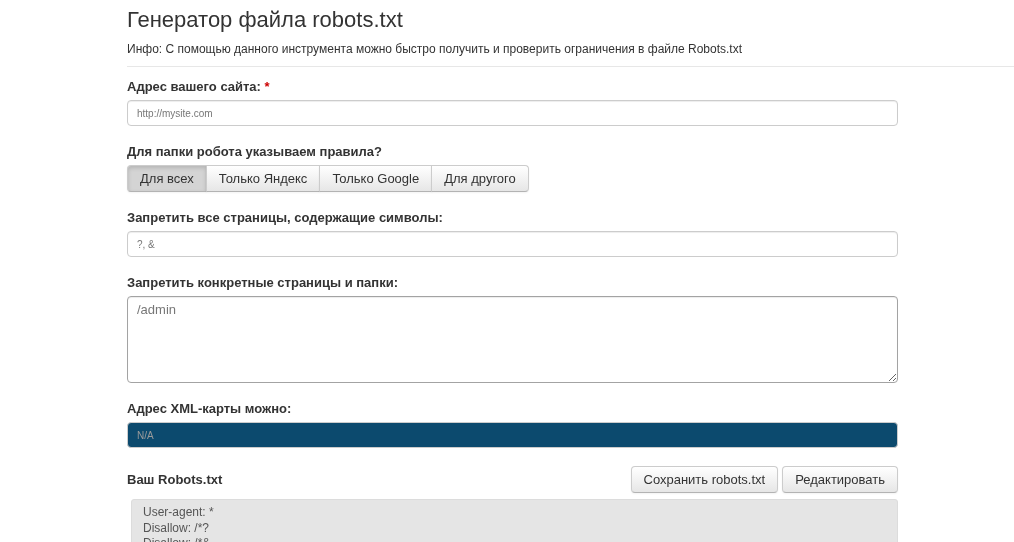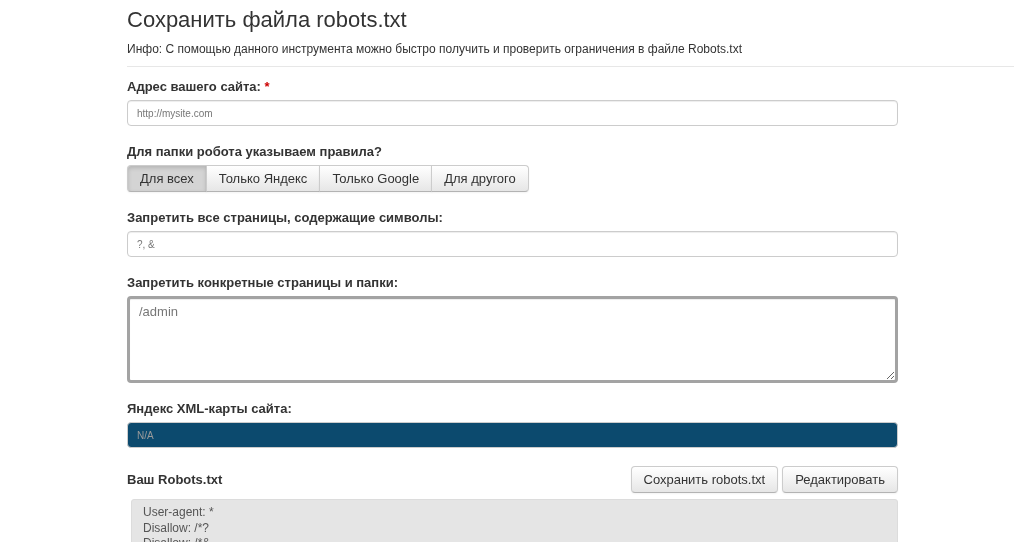--- a/index.html
+++ b/index.html
@@ -66,21 +66,21 @@
   }
   textarea.text-area {
     display: block;
     width: 771px;
     height: 87px;
     padding: 5px 9px;
     font-size: 13px;
     font-family: "Liberation Sans", sans-serif;
     color: #777;
     background: #fff;
-    border: 3px solid #a3a3a3;
+    border: 1px solid #a3a3a3;
     border-radius: 4px;
     box-shadow: inset 0 1px 1px rgba(0,0,0,0.075);
     resize: both;
     outline: none;
     line-height: 16px;
   }
 
   
   .btn {
     display: inline-block;
@@ -132,21 +132,21 @@
     font-size: 12px;
     color: #555;
     line-height: 15.5px;
   }
 </style>
 </head>
 <body>
 
 <div class="page">
   <div class="content">
-    <h1 class="page-title">Сохранить файла robots.txt</h1>
+    <h1 class="page-title">Генератор файла robots.txt</h1>
     <div class="info-text">Инфо: С помощью данного инструмента можно быстро получить и проверить ограничения в файле Robots.txt</div>
   </div>
   <hr class="divider">
 
   <div class="content form-area">
 
     <div class="form-group">
       <label><span>Адрес вашего сайта:</span> <span class="required">*</span></label>
       <input type="text" class="text-input" value="http://mysite.com" style="">
     </div>
@@ -165,21 +165,21 @@
       <label>Запретить все страницы, содержащие символы:</label>
       <input type="text" class="text-input" value="?, &amp;" style="">
     </div>
 
     <div class="form-group">
       <label>Запретить конкретные страницы и папки:</label>
       <textarea class="text-area" style="">/admin</textarea>
     </div>
 
     <div class="form-group">
-      <label>Яндекс XML-карты сайта:</label>
+      <label>Адрес XML-карты можно:</label>
       <input type="text" class="text-input" disabled="" value="N/A" style="">
     </div>
 
     <div class="result-row">
       <div class="result-label">Ваш Robots.txt</div>
       <div class="result-buttons">
         <button type="button" class="btn">Сохранить robots.txt</button>
         <button type="button" class="btn">Редактировать</button>
       </div>
     </div>

